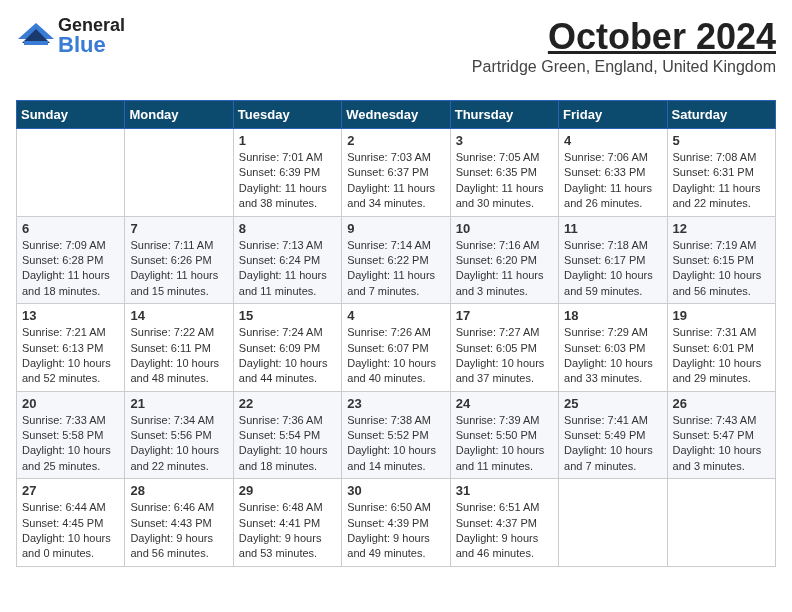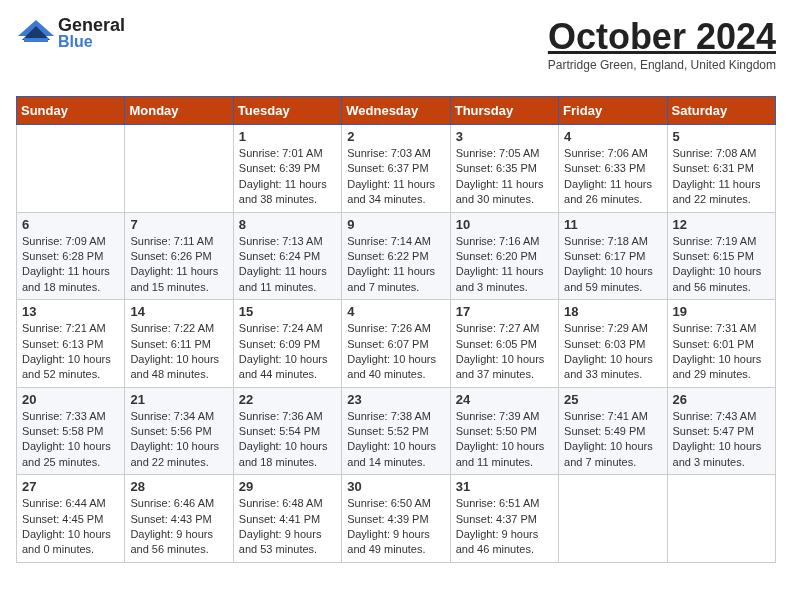--- a/index.html
+++ b/index.html
@@ -19,30 +19,30 @@
     .title-area {
       text-align: right;
     }
     .month-title {
       font-size: 36px;
       font-weight: bold;
       color: #222;
       text-decoration: underline;
     }
     .location {
-      font-size: 12px;
+      font-size: 16px;
       color: #444;
     }
     .calendar {
       width: 100%;
       border-collapse: collapse;
       margin-top: 8px;
     }
     .calendar th {
-      background: #c2410c;
+      background: #0c4a6e;
       color: #fff;
       padding: 6px 4px;
       font-size: 13px;
       font-weight: bold;
       text-align: left;
       border: 1px solid #2a60b5;
     }
     .calendar td {
       border: 1px solid #ccc;
       vertical-align: top;
@@ -84,21 +84,21 @@
       display: flex;
       flex-direction: column;
       line-height: 1;
     }
     .logo-general {
       font-size: 18px;
       font-weight: bold;
       color: #222;
     }
     .logo-blue-text {
-      font-size: 16px;
+      font-size: 22px;
       font-weight: bold;
       color: #3a7bd5;
     }
   </style>
 </head>
 <body>
 
 <div class="header">
   <div class="logo-wrap">
     <svg class="logo-svg" viewBox="0 0 40 30" xmlns="http://www.w3.org/2000/svg">

